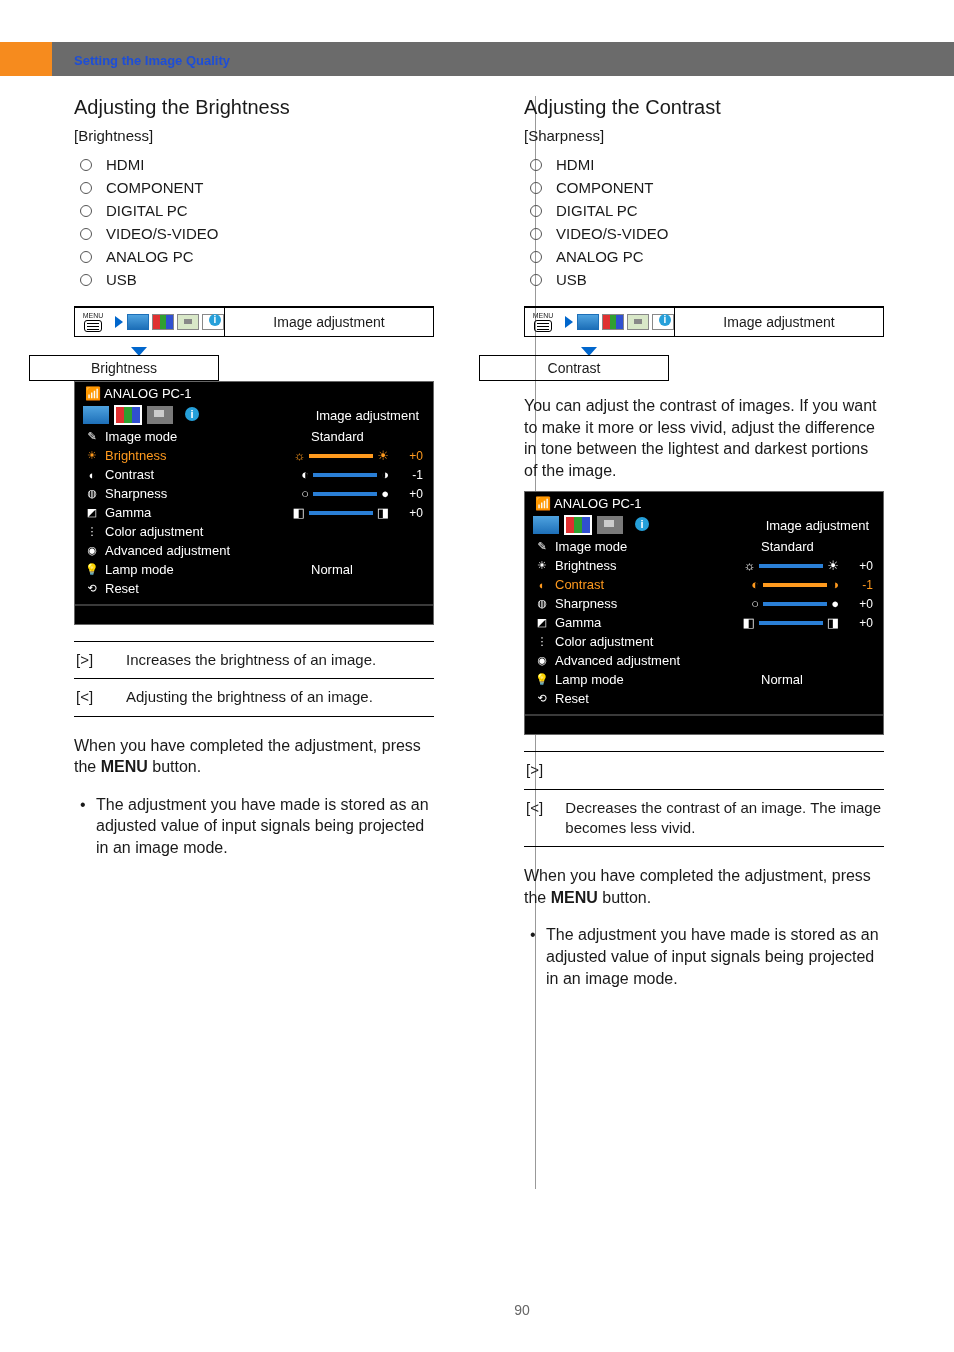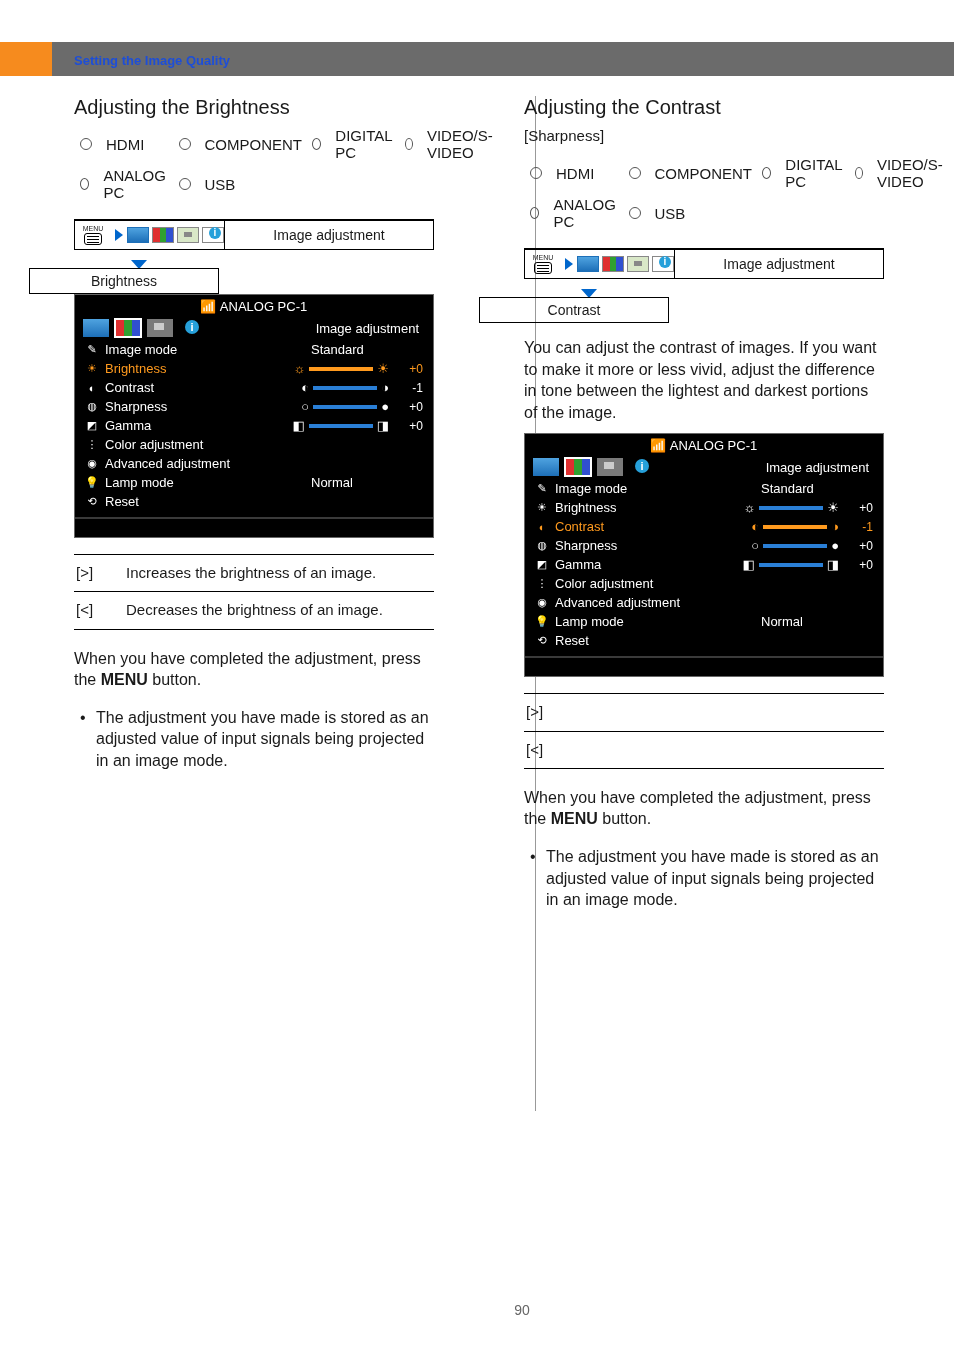--- a/index.html
+++ b/index.html
@@ -52,22 +52,22 @@
     font-size: 20px;
     font-weight: normal;
     margin-bottom: 8px;
   }
   .subhead {
     font-size: 15px;
     margin-bottom: 12px;
   }
   .radio-grid {
     display: grid;
-    grid-template-columns: 1fr 1fr 1fr 1fr;
-    gap: 6px 10px;
+    grid-template-columns: 1fr;
+    gap: 6px 16px;
     margin-left: 6px;
     margin-bottom: 18px;
   }
   .radio-item {
     display: flex;
     align-items: center;
     font-size: 15px;
   }
   .radio-circle {
     display: inline-block;
@@ -170,21 +170,20 @@
     background: #000;
     color: #fff;
     font-family: Arial, sans-serif;
     font-size: 13px;
     border: 1px solid #666;
     margin-bottom: 16px;
   }
   .osd-head {
     padding: 4px 10px 2px;
     font-size: 13px;
-    text-align: center;
   }
   .osd-tabs {
     display: flex;
     align-items: center;
     padding: 3px 8px;
     gap: 6px;
   }
   .osd-tab {
     width: 26px; height: 18px;
   }
@@ -295,20 +294,21 @@
 <div class="orange-strip"></div>
 <div class="header-bar">
   <span class="header-bar-text">Setting the Image Quality</span>
 </div>
 
 <div class="content">
   <div class="divider"></div>
 
   <div class="col">
     <h2 class="section-title">Adjusting the Brightness</h2>
+    <div class="subhead">[Brightness]</div>
 
     <div class="radio-grid">
       <div class="radio-item">
           <span class="radio-circle"></span>
           <span>HDMI</span>
         </div>
       <div class="radio-item">
           <span class="radio-circle"></span>
           <span>COMPONENT</span>
         </div>
@@ -428,21 +428,21 @@
       <div class="osd-footgap"></div>
     </div>
 
     <div class="key-table">
       <div class="key-row">
           <span class="key-sym">[&gt;]</span>
           <span>Increases the brightness of an image.</span>
         </div>
       <div class="key-row">
           <span class="key-sym">[&lt;]</span>
-          <span>Decreases the brightness of an image.</span>
+          <span>Adjusting the brightness of an image.</span>
         </div>
     </div>
 
     <p class="para"><span>When you have completed the adjustment, press the </span><span class="menu-word">MENU</span><span> button.</span></p>
 
     <ul class="bullets">
       <li>The adjustment you have made is stored as an adjusted value of input signals being projected in an image mode.</li>
     </ul>
   </div>
 
@@ -575,20 +575,21 @@
         </div>
       <div class="osd-footgap"></div>
     </div>
 
     <div class="key-table">
       <div class="key-row">
           <span class="key-sym">[&gt;]</span>
         </div>
       <div class="key-row">
           <span class="key-sym">[&lt;]</span>
+          <span>Decreases the contrast of an image. The image becomes less vivid.</span>
         </div>
     </div>
 
     <p class="para"><span>When you have completed the adjustment, press the </span><span class="menu-word">MENU</span><span> button.</span></p>
 
     <ul class="bullets">
       <li>The adjustment you have made is stored as an adjusted value of input signals being projected in an image mode.</li>
     </ul>
   </div>
 </div>

